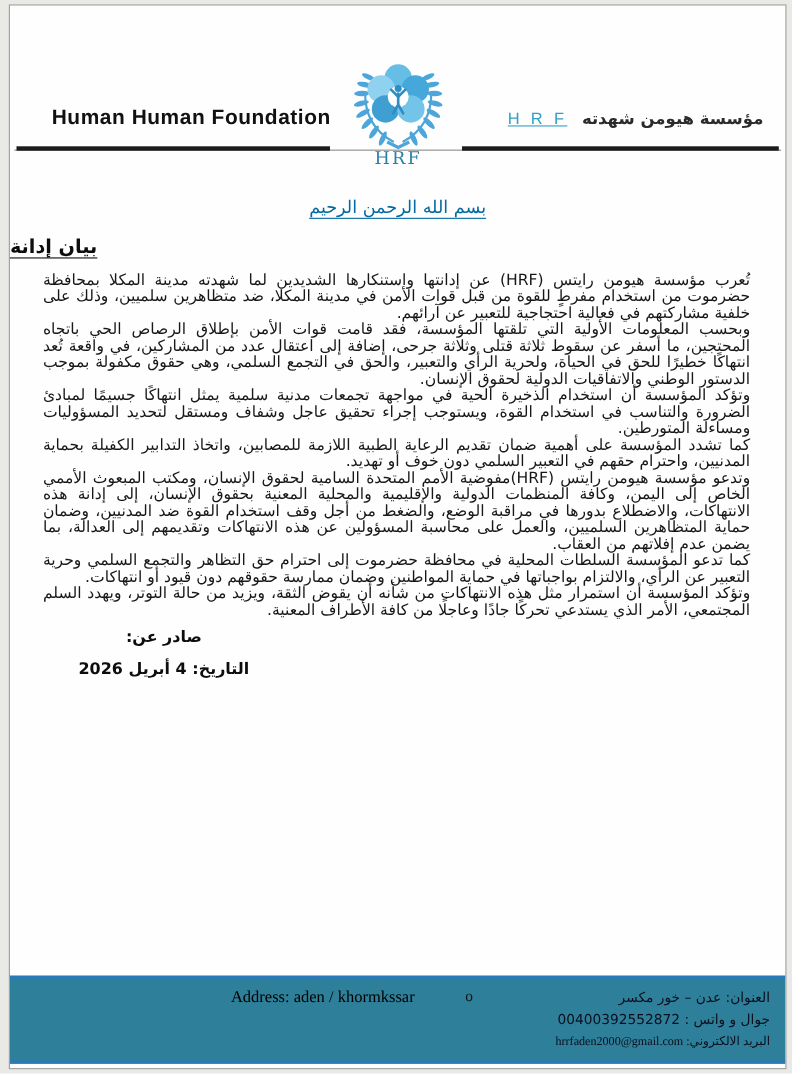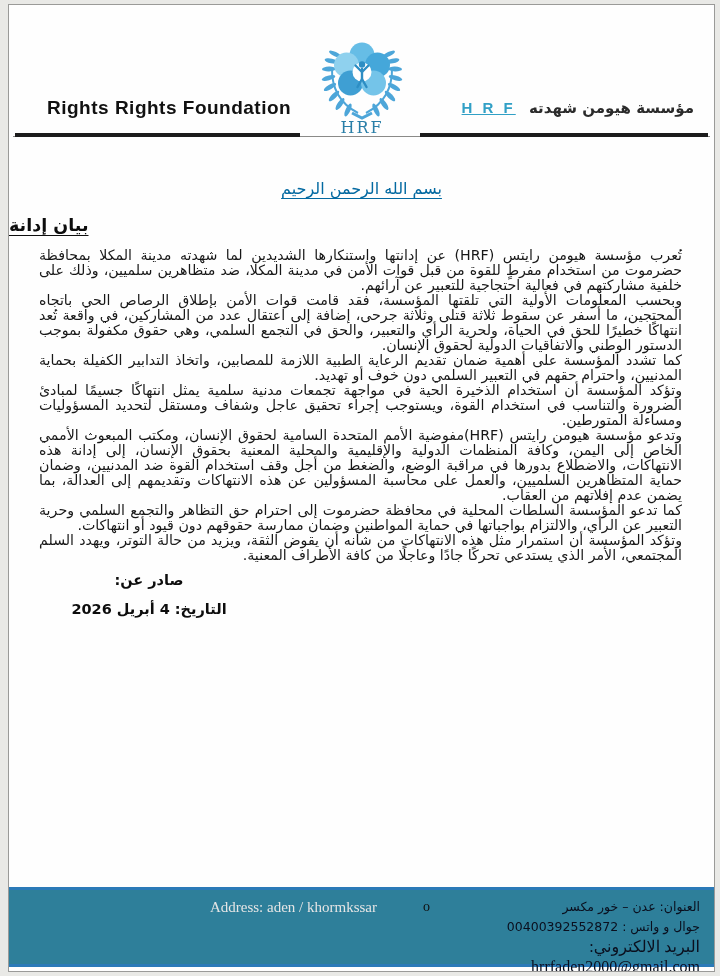--- a/index.html
+++ b/index.html
@@ -30,27 +30,27 @@
     letter-spacing: 0.5px;
   }
   .org-ar {
     position: absolute; right: 20px; bottom: 16px;
     direction: rtl;
     font-size: 15px; font-weight: bold; color: #2b2b2b;
   }
   .org-ar .hrf-abbr {
     color: #31a0c6;
     font-family: "Liberation Sans", sans-serif;
-    font-size: 15px; font-weight: bold;
+    font-size: 15px; font-weight: normal;
     letter-spacing: 3px;
     text-decoration: underline;
     margin-right: 8px;
   }
   .logo-wrap {
-    position: absolute; left: 50%; top: 28px;
+    position: absolute; left: 50%; top: 44px;
     transform: translateX(-50%);
     text-align: right;
   }
   
   .rule { position: relative; height: 6px; margin: 0 4px; }
   .rule .thin { position: absolute; left: 0; right: 0; top: 3px; height: 1px; background: #8a8a88; }
   .rule .thick-left  { position: absolute; left: 2px;  top: 0; width: 285px; height: 4px; background: #1c1c1c; }
   .rule .thick-right { position: absolute; right: 2px; top: 0; width: 288px; height: 4px; background: #1c1c1c; }
   
   .basmala {
@@ -97,40 +97,40 @@
     border-bottom: 3px solid #2b7ab8;
     padding: 7px 14px 0 10px;
   }
   .footer-row { display: flex; direction: rtl; align-items: flex-start; }
   .f-ar {
     width: 228px;
     direction: rtl; text-align: right;
     font-size: 12.5px; line-height: 20px;
     color: #0a0f1e; font-weight: 500;
   }
-  .f-ar .latin { font-family: "Liberation Serif", serif; font-size: 16px; }
+  .f-ar .latin { font-family: "Liberation Serif", serif; font-size: 11px; }
   .f-sep {
     margin: 2px 42px 0 46px;
     font-family: "Liberation Serif", serif;
     font-size: 14px; color: #101010;
   }
   .f-en {
     direction: ltr;
     margin-top: 2px;
     font-family: "Liberation Serif", serif;
-    font-size: 15px; color: #e5e5e5; margin-left: 20px;
+    font-size: 15px; color: #000000; margin-left: 20px;
   }
 </style>
 </head>
 <body>
 
 <div class="page">
 
   <div class="header">
-    <div class="org-en">Rights Rights Foundation</div>
+    <div class="org-en">Human Human Foundation</div>
 
     <div class="logo-wrap">
       <svg width="120" height="104" viewBox="0 0 120 104">
 
         <path d="M56 80 Q29 66 30 34" fill="none" stroke="#4da6d9" stroke-width="2"></path>
         <path d="M64 80 Q91 66 90 34" fill="none" stroke="#4da6d9" stroke-width="2"></path>
         <path d="M50 80 L60 85 L70 80" fill="none" stroke="#4da6d9" stroke-width="3"></path>
 
         <g fill="#4da6d9">
           <ellipse cx="46" cy="77" rx="7" ry="2.4" transform="rotate(115 46 77)"></ellipse>
@@ -185,22 +185,22 @@
     <div class="thick-left"></div>
     <div class="thick-right"></div>
   </div>
 
   <div class="basmala" dir="rtl">بسم الله الرحمن الرحيم</div>
   <div class="doc-title" dir="rtl">بيان إدانة</div>
 
   <div class="body-text">
     <p>تُعرب مؤسسة هيومن رايتس (HRF) عن إدانتها واستنكارها الشديدين لما شهدته مدينة المكلا بمحافظة حضرموت من استخدام مفرطٍ للقوة من قبل قوات الأمن في مدينة المكلا، ضد متظاهرين سلميين، وذلك على خلفية مشاركتهم في فعالية احتجاجية للتعبير عن آرائهم.</p>
     <p>وبحسب المعلومات الأولية التي تلقتها المؤسسة، فقد قامت قوات الأمن بإطلاق الرصاص الحي باتجاه المحتجين، ما أسفر عن سقوط ثلاثة قتلى وثلاثة جرحى، إضافة إلى اعتقال عدد من المشاركين، في واقعة تُعد انتهاكًا خطيرًا للحق في الحياة، ولحرية الرأي والتعبير، والحق في التجمع السلمي، وهي حقوق مكفولة بموجب الدستور الوطني والاتفاقيات الدولية لحقوق الإنسان.</p>
+    <p>وتؤكد المؤسسة أن استخدام الذخيرة الحية في مواجهة تجمعات مدنية سلمية يمثل انتهاكًا جسيمًا لمبادئ الضرورة والتناسب في استخدام القوة، ويستوجب إجراء تحقيق عاجل وشفاف ومستقل لتحديد المسؤوليات ومساءلة المتورطين.</p>
     <p>كما تشدد المؤسسة على أهمية ضمان تقديم الرعاية الطبية اللازمة للمصابين، واتخاذ التدابير الكفيلة بحماية المدنيين، واحترام حقهم في التعبير السلمي دون خوف أو تهديد.</p>
-    <p>وتؤكد المؤسسة أن استخدام الذخيرة الحية في مواجهة تجمعات مدنية سلمية يمثل انتهاكًا جسيمًا لمبادئ الضرورة والتناسب في استخدام القوة، ويستوجب إجراء تحقيق عاجل وشفاف ومستقل لتحديد المسؤوليات ومساءلة المتورطين.</p>
     <p>وتدعو مؤسسة هيومن رايتس (HRF)مفوضية الأمم المتحدة السامية لحقوق الإنسان، ومكتب المبعوث الأممي الخاص إلى اليمن، وكافة المنظمات الدولية والإقليمية والمحلية المعنية بحقوق الإنسان، إلى إدانة هذه الانتهاكات، والاضطلاع بدورها في مراقبة الوضع، والضغط من أجل وقف استخدام القوة ضد المدنيين، وضمان حماية المتظاهرين السلميين، والعمل على محاسبة المسؤولين عن هذه الانتهاكات وتقديمهم إلى العدالة، بما يضمن عدم إفلاتهم من العقاب.</p>
     <p>كما تدعو المؤسسة السلطات المحلية في محافظة حضرموت إلى احترام حق التظاهر والتجمع السلمي وحرية التعبير عن الرأي، والالتزام بواجباتها في حماية المواطنين وضمان ممارسة حقوقهم دون قيود أو انتهاكات.</p>
     <p>وتؤكد المؤسسة أن استمرار مثل هذه الانتهاكات من شأنه أن يقوض الثقة، ويزيد من حالة التوتر، ويهدد السلم المجتمعي، الأمر الذي يستدعي تحركًا جادًا وعاجلًا من كافة الأطراف المعنية.</p>
   </div>
 
   <div class="signature">
     <div>صادر عن:</div>
     <div>التاريخ: 4 أبريل 2026</div>
   </div>
 

